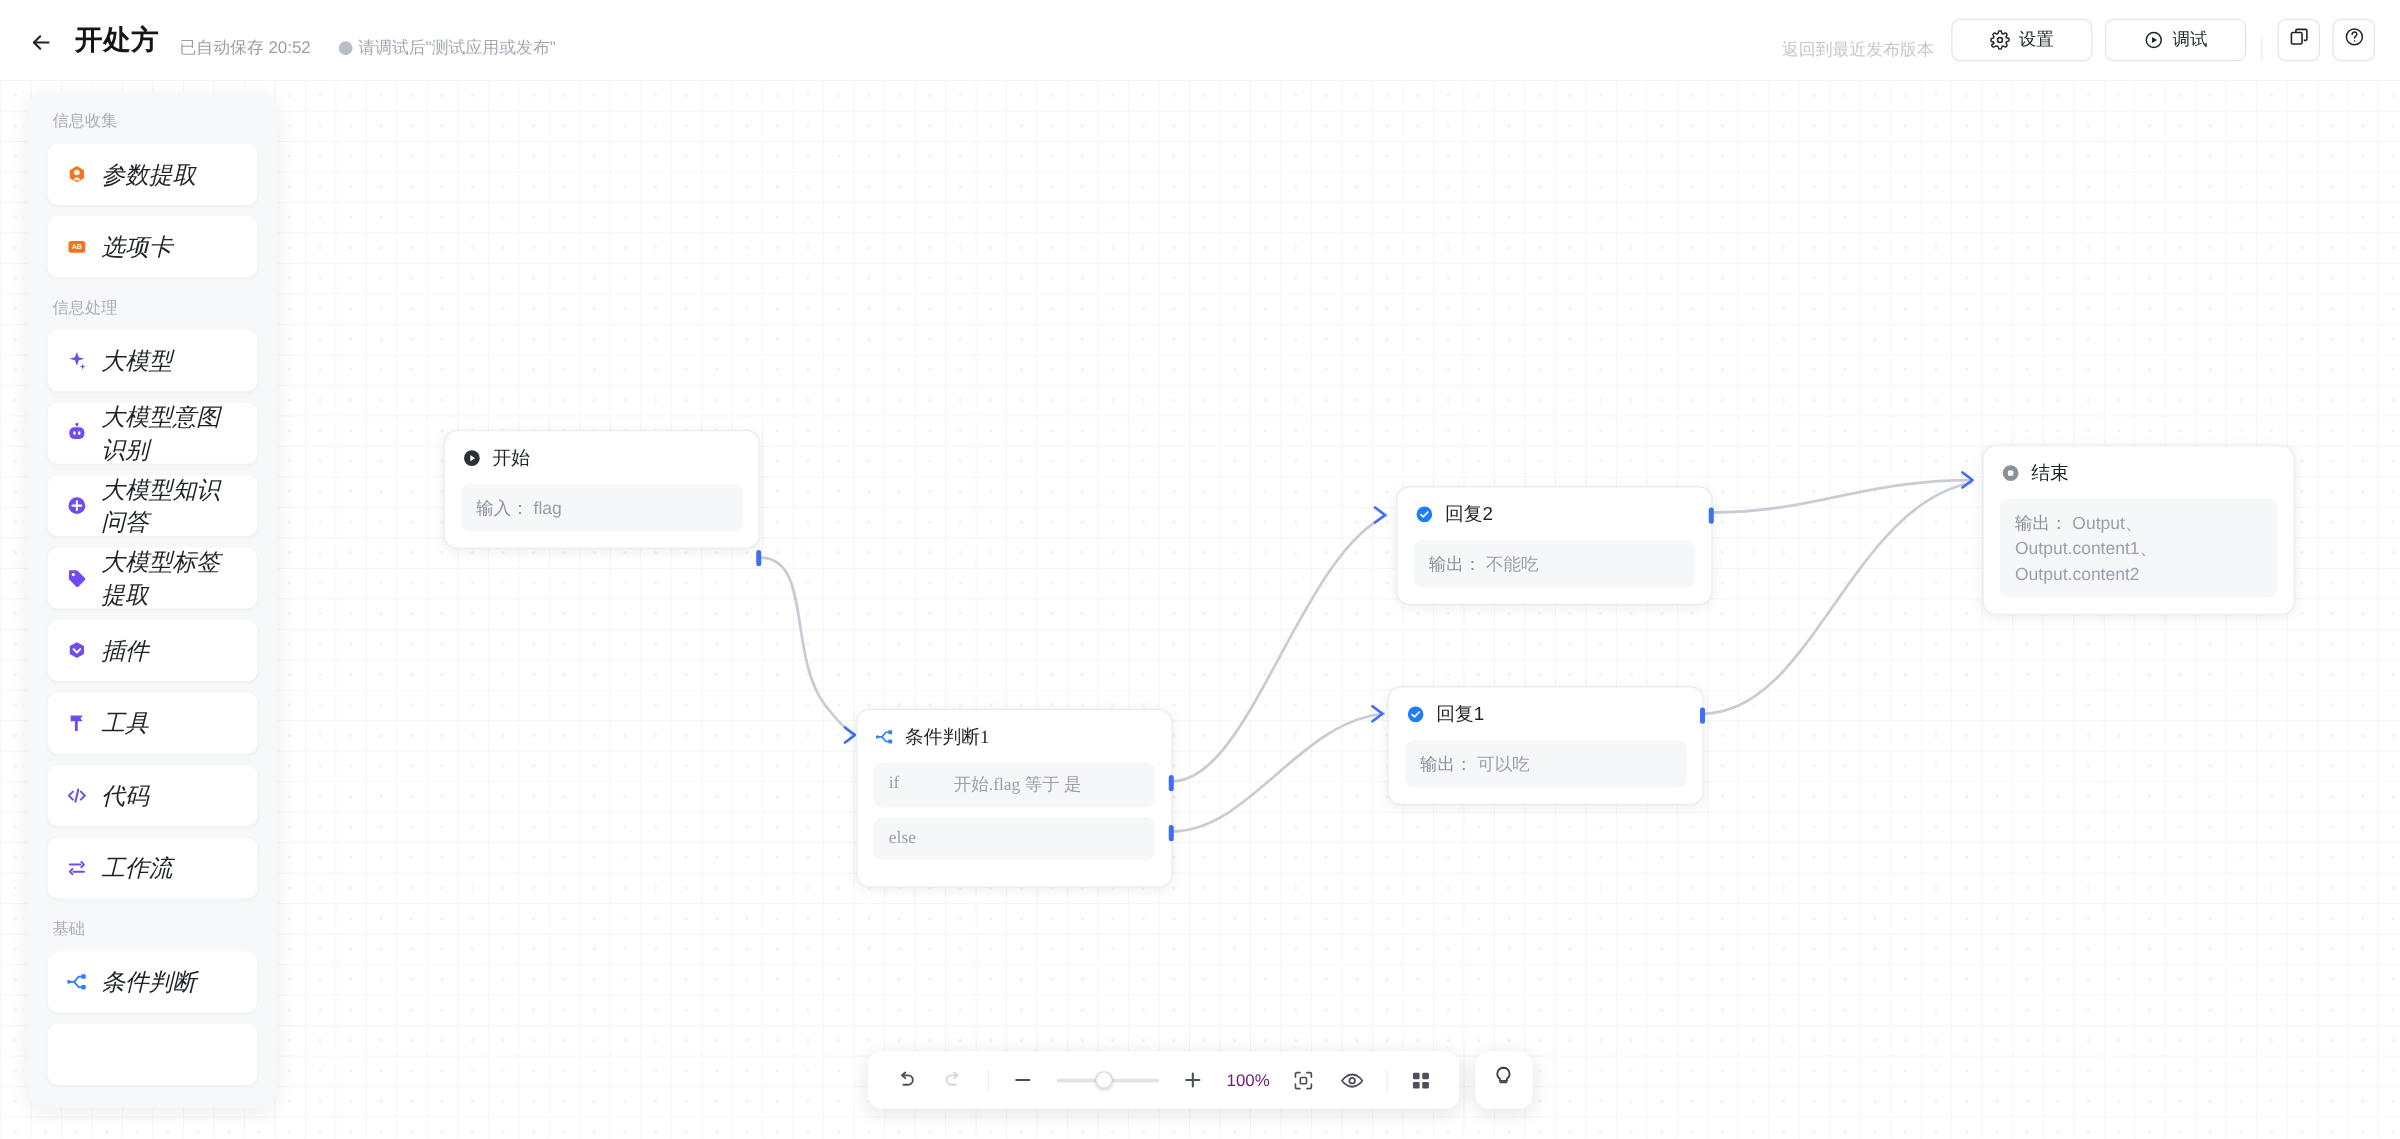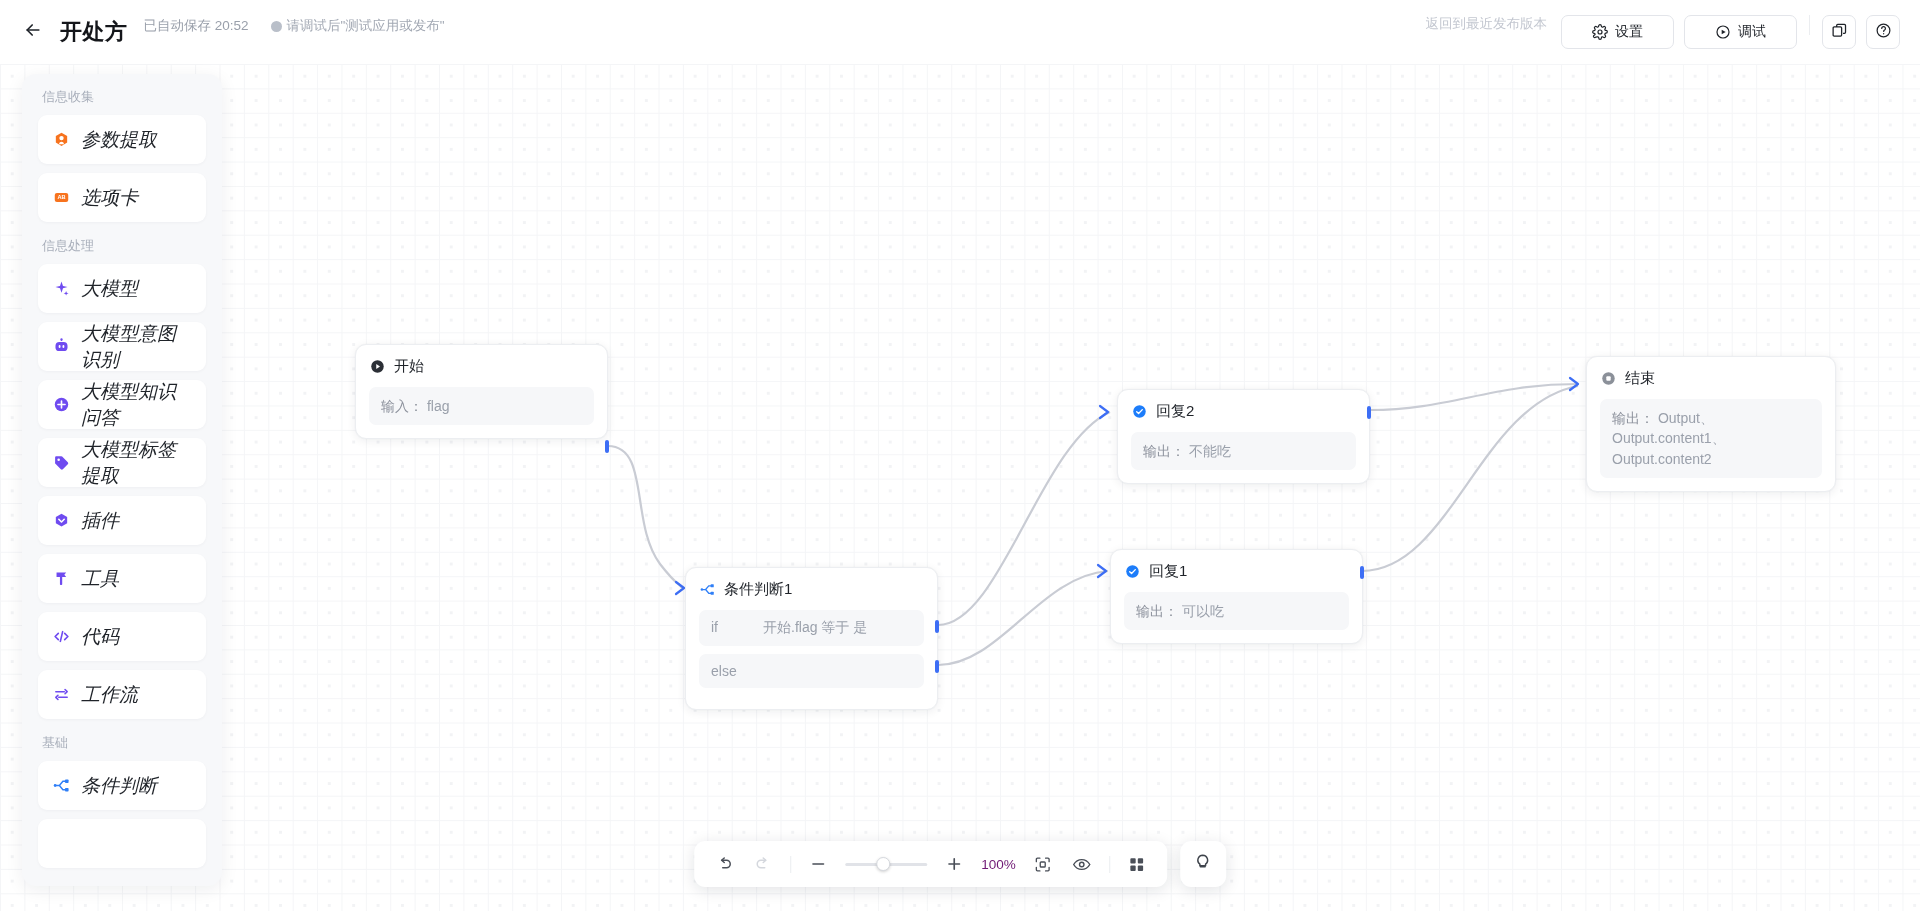--- a/index.html
+++ b/index.html
@@ -9,36 +9,36 @@
     background: #fff; overflow: hidden;
   }
   .app { position: relative; width: 1920px; height: 911px; background: #fff; }
 
   
   .header {
     position: absolute; top: 0; left: 0; width: 1920px; height: 64px;
     background: #fff; display: flex; align-items: center;
     padding: 0 20px; z-index: 40;
   }
-  .hdr-left { display: flex; align-items: flex-start; gap: 14px; }
+  .hdr-left { display: flex; align-items: flex-end; gap: 14px; }
   .back-btn {
     width: 26px; height: 26px; display: flex; align-items: center; justify-content: center;
     cursor: pointer; color: #1f2329;
   }
   .app-title { font-size: 22px; font-weight: 700; color: #14161a; letter-spacing: .5px; }
   .autosave { font-size: 13.5px; color: #9aa0ab; margin-left: 2px; }
   .tip-wrap { display: flex; align-items: center; gap: 5px; margin-left: 8px; }
   .tip-dot {
     width: 11px; height: 11px; border-radius: 50%;
     background: #b9bfc9; display: inline-block;
   }
   .tip-text { font-size: 13.5px; color: #a3a9b4; }
 
   .hdr-right {
-    margin-left: auto; display: flex; align-items: flex-start; gap: 10px;
+    margin-left: auto; display: flex; align-items: flex-end; gap: 10px;
   }
   .revert-link { font-size: 13.5px; color: #c3c7d0; cursor: pointer; margin-right: 4px; }
   .btn {
     height: 34px; border: 1px solid #e3e5ea; border-radius: 7px; background: #fff;
     display: flex; align-items: center; gap: 7px; padding: 0 30px;
     font-size: 14px; color: #1f2329; cursor: pointer; white-space: nowrap;
   }
   .btn-icon { display: flex; align-items: center; }
   .hdr-div { width: 1px; height: 20px; background: #ebedf0; margin: 0 2px; }
   .icon-btn {
@@ -246,21 +246,21 @@
         </span>
         <span class="node-title">开始</span>
       </div>
       <div class="node-field">
         <span>输入：</span>
         <span class="fv">flag</span>
       </div>
       <div class="port port-r" style="top:95px;"></div>
     </div>
 
-    <div class="node" style="left:685px; top:503px; width:253px;">
+    <div class="node" style="left:685px; top:503px; width:253px;font-family:Liberation Serif, serif;">
       <div class="node-head">
         <span class="nic">
           <svg width="15" height="15" viewBox="0 0 24 24" fill="none" stroke="#2f7ff7" stroke-width="2">
               <path d="M4 12h5M9 12l5-6h5M9 12l5 6h5"></path>
               <circle cx="3" cy="12" r="2" fill="#2f7ff7" stroke="none"></circle>
               <rect x="17" y="3.5" width="5" height="5" rx="1" fill="#2f7ff7" stroke="none"></rect>
               <rect x="17" y="15.5" width="5" height="5" rx="1" fill="#2f7ff7" stroke="none"></rect>
             </svg>
         </span>
         <span class="node-title">条件判断1</span>

